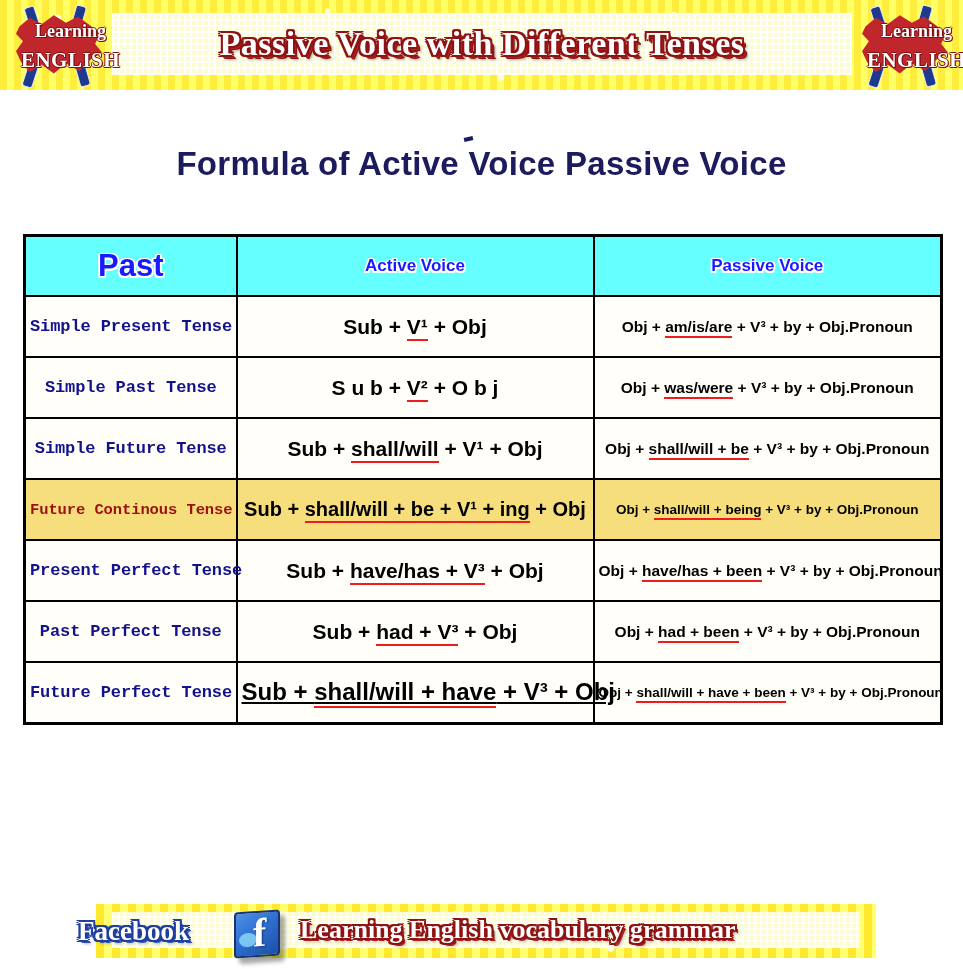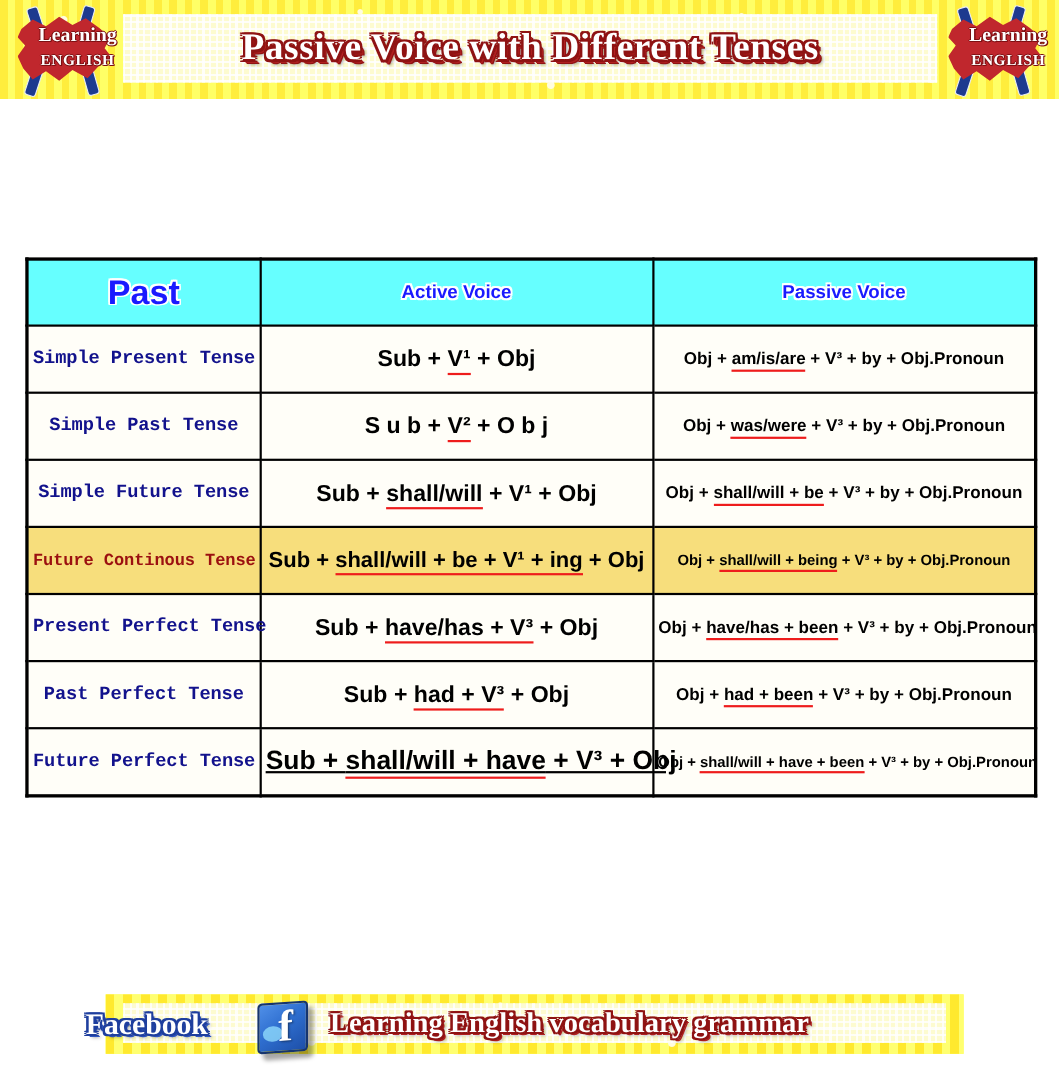--- a/index.html
+++ b/index.html
@@ -68,21 +68,21 @@
   .logo-pin.b{left:66px;top:-3px;transform:rotate(16deg);}
   .logo-pin.c{left:20px;top:48px;transform:rotate(18deg);}
   .logo-pin.d{left:70px;top:47px;transform:rotate(-16deg);}
   .logo-t1,.logo-t2{
     position:absolute;left:12px;width:105px;text-align:center;
     color:#ffffff;font-family:"Liberation Serif", serif;font-weight:bold;
     text-shadow:1px 1px 0 #7d1013, -1px 0 0 #7d1013, 0 -1px 0 #7d1013, 1px 0 0 #7d1013, 0 1px 0 #7d1013;
     white-space:nowrap;
   }
   .logo-t1{top:13px;font-size:18px;}
-  .logo-t2{top:40px;font-size:14px;letter-spacing:.5px;}
+  .logo-t2{top:40px;font-size:21px;letter-spacing:.5px;}
 
   
   .subtitle{
     position:absolute;left:0;top:145px;width:963px;text-align:center;
     font-family:"Liberation Sans", sans-serif;
     font-weight:bold;font-size:33px;color:#1b1b5e;letter-spacing:.3px;
   }
   .subtitle .tick{
     position:absolute;left:464px;top:-8px;width:9px;height:4px;
     background:#1b1b5e;transform:rotate(-12deg);
@@ -228,20 +228,24 @@
       <div class="logo-pin a"></div>
       <div class="logo-pin b"></div>
       <div class="logo-pin c"></div>
       <div class="logo-pin d"></div>
       <div class="logo-splat"></div>
       <div class="logo-t1">Learning</div>
       <div class="logo-t2">ENGLISH</div>
     </div>
   </div>
 
+  <div class="subtitle">
+    <span>Formula of Active Voice Passive Voice</span>
+    <span class="tick"></span>
+  </div>
 
   <table class="tbl">
     <colgroup>
         <col class="c1">
         <col class="c2">
         <col class="c3">
       </colgroup>
     <thead>
       <tr>
         <th class="h1">Past</th>

